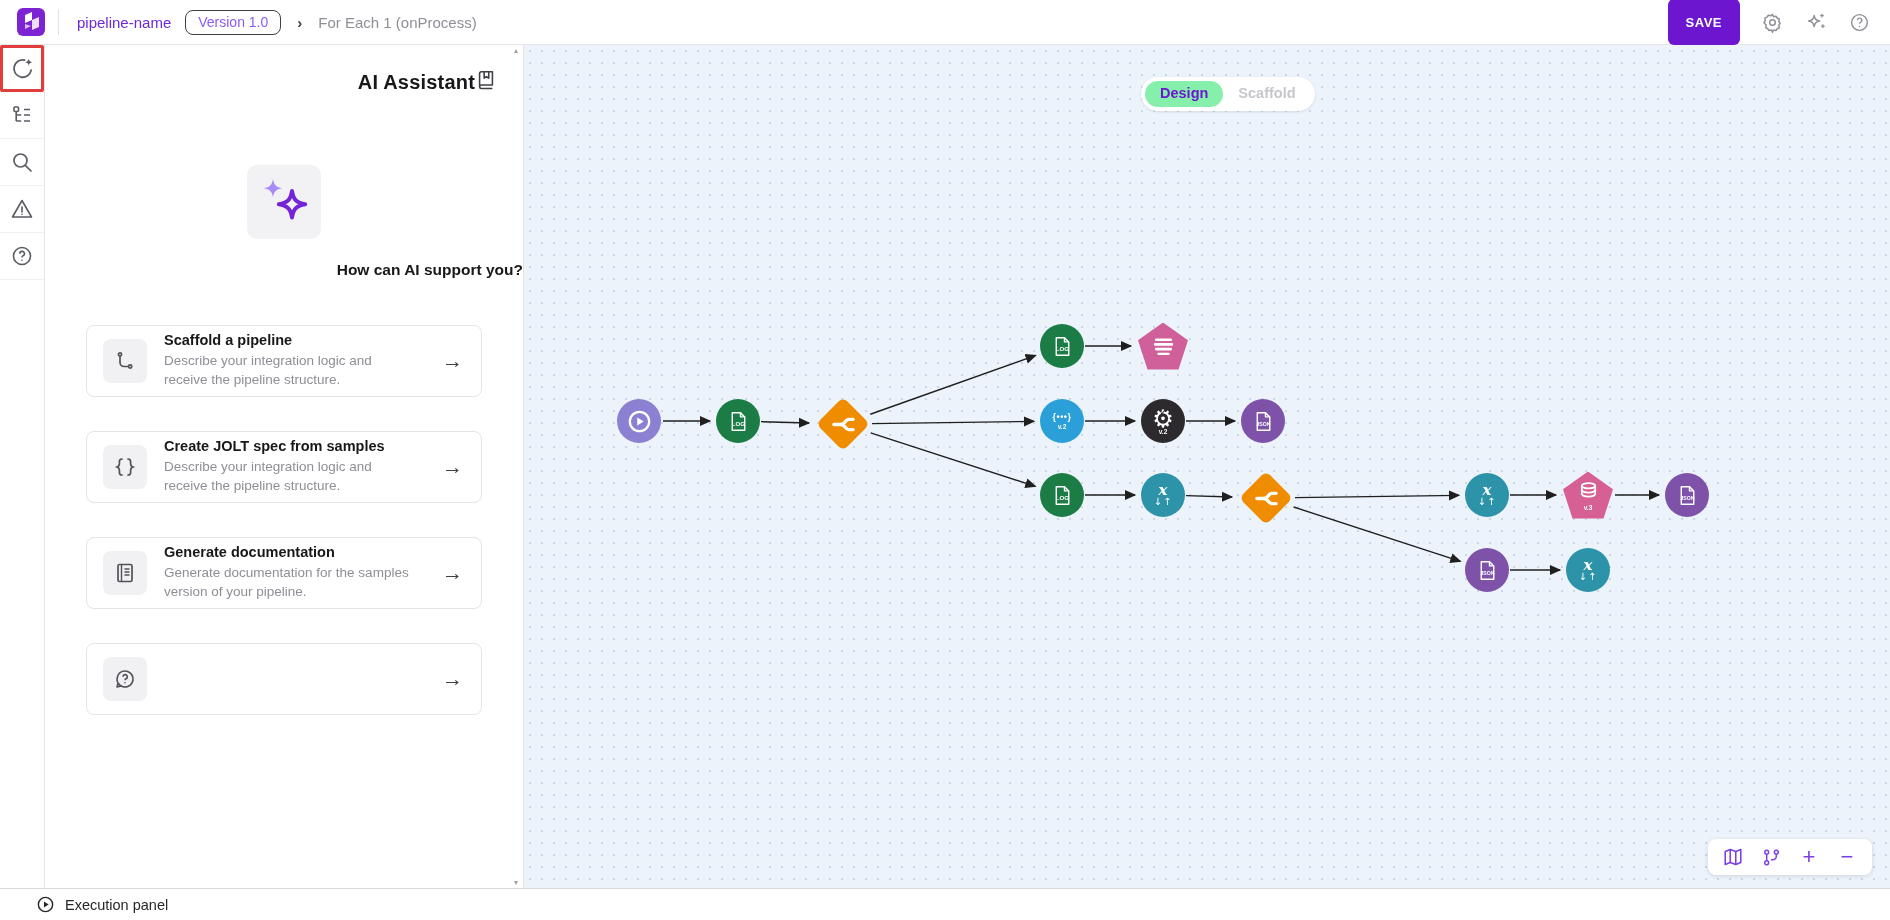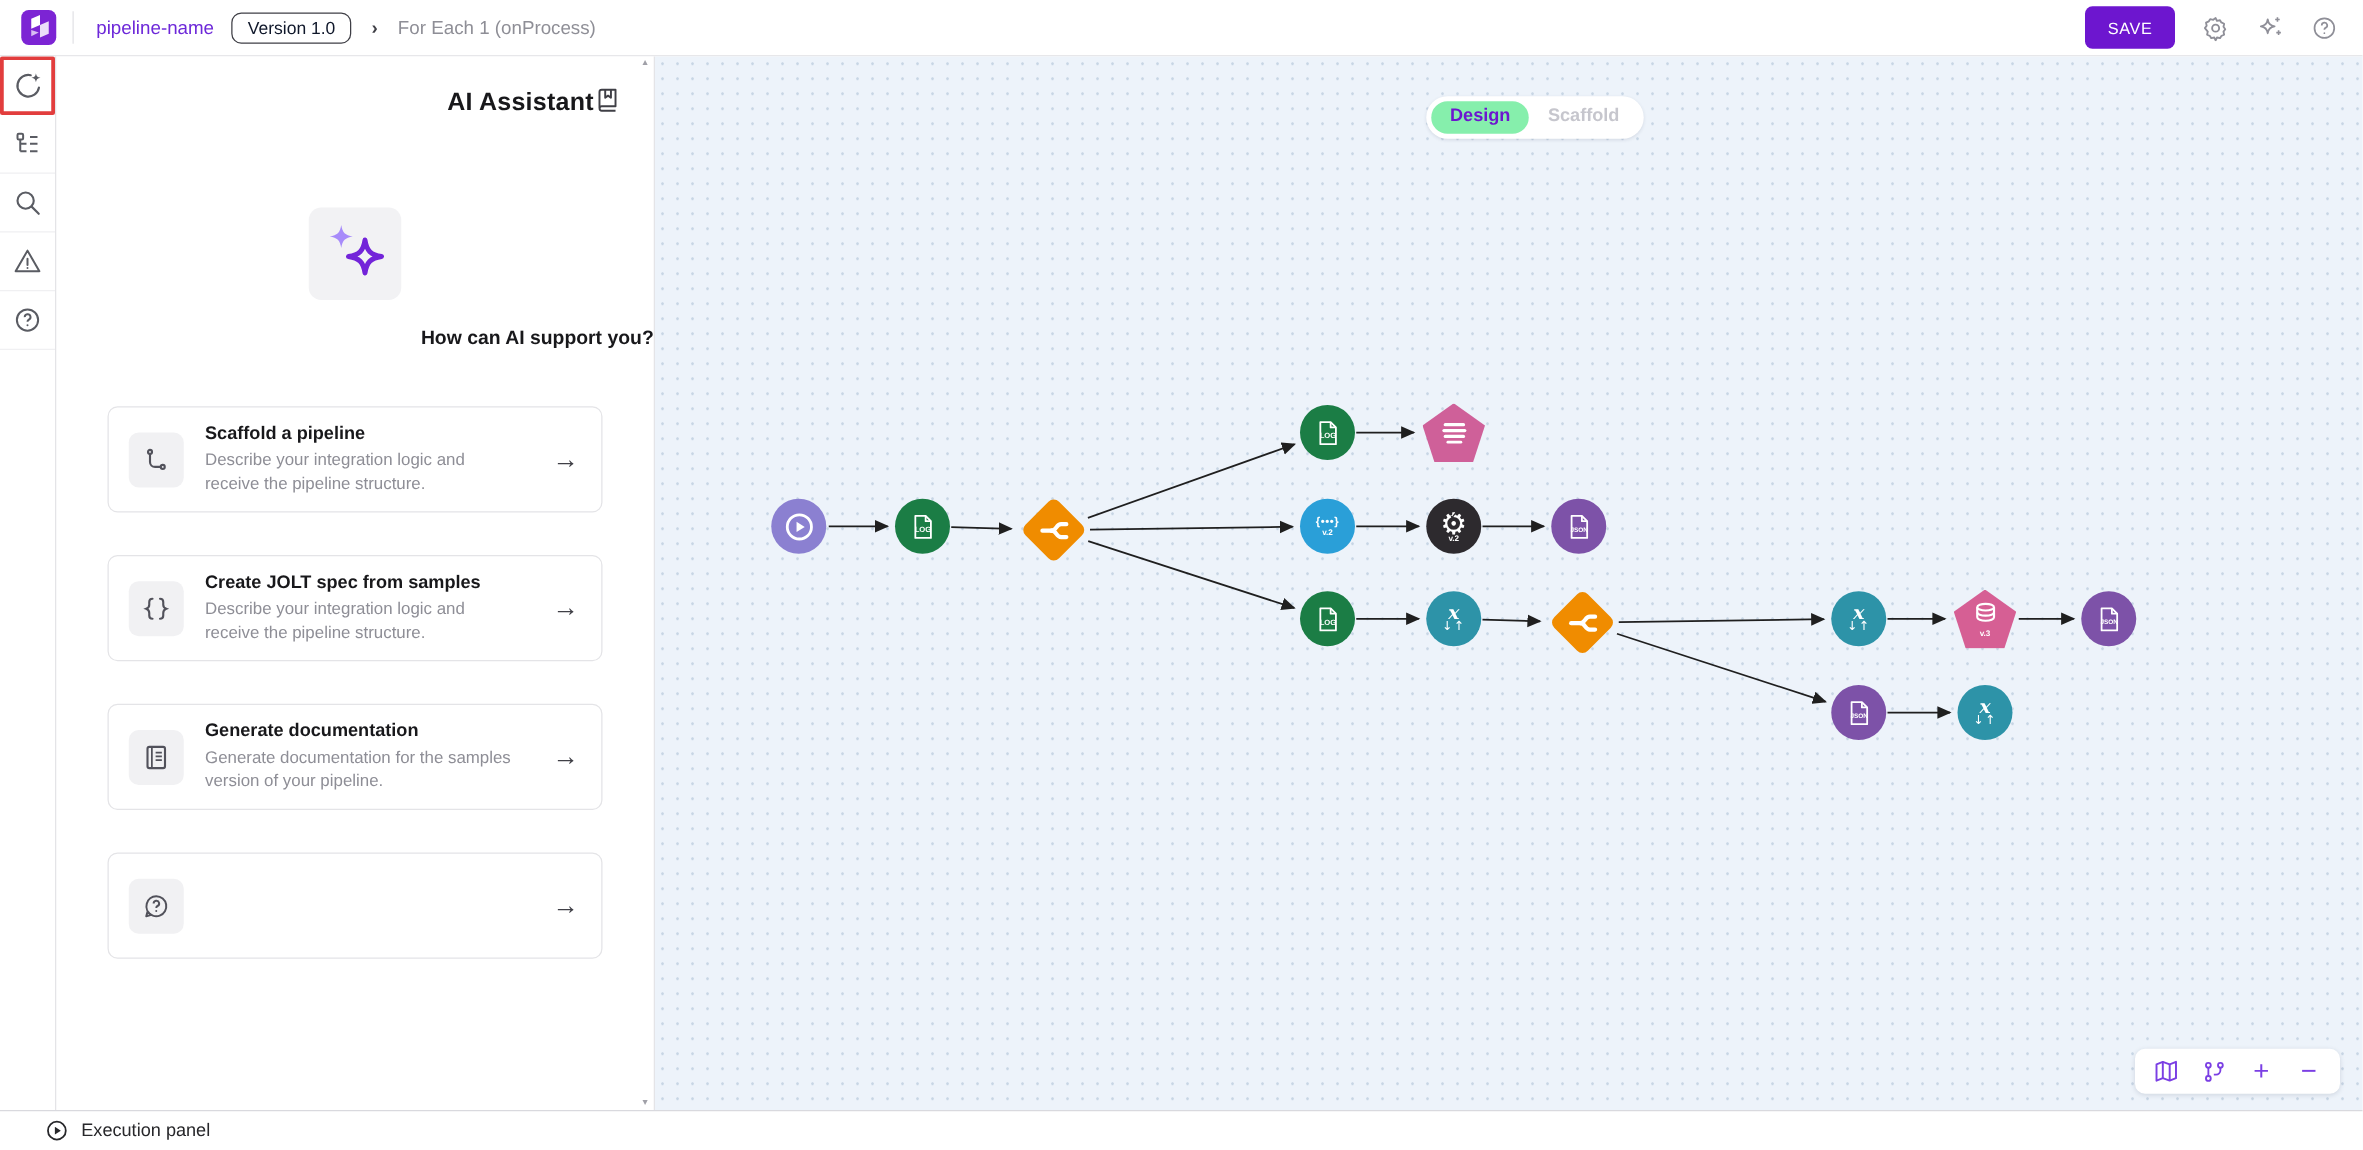--- a/index.html
+++ b/index.html
@@ -7,27 +7,27 @@
               font-family:"Liberation Sans", sans-serif; }
 
   
   .topbar { position:absolute; left:0; top:0; width:1890px; height:45px; background:#fff;
             border-bottom:1px solid #e7e7ea; display:flex; align-items:center; z-index:30; }
   .logo { width:28px; height:28px; margin-left:17px; border-radius:6px; background:#7c24d4;
           position:relative; flex:0 0 auto; }
   .logo svg { position:absolute; inset:0; }
   .topbar-divider { width:1px; height:26px; background:#e2e2e6; margin:0 18px 0 13px; }
   .pipeline-name { color:#6d28d9; font-size:15px; font-weight:500; margin-right:14px; }
-  .version-badge { border:1.5px solid #3f3f46; color:#0f172a; border-radius:8px;
+  .version-badge { border:1.5px solid #3f3f46; color:#8b5cf6; border-radius:8px;
                    padding:3px 12px 4px; font-size:14px; }
   .crumb-chev { color:#3f3f46; font-size:15px; font-weight:bold; margin:0 16px; }
   .crumb-current { color:#8e8e96; font-size:15px; }
   .topbar-right { margin-left:auto; display:flex; align-items:center; gap:22px; padding-right:20px; }
-  .save-btn { background:#6d16cf; color:#fff; border:none; border-radius:6px; height:34px;
-              padding:0 18px; font-size:13px; font-weight:normal; letter-spacing:.5px; cursor:pointer;
+  .save-btn { background:#6d16cf; color:#fff; border:none; border-radius:6px; height:46px;
+              padding:0 18px; font-size:13px; font-weight:bold; letter-spacing:.5px; cursor:pointer;
               font-family:"Liberation Sans", sans-serif; }
   .tb-icon { color:#8f8f98; display:flex; align-items:center; }
 
   
   .rail { position:absolute; left:0; top:45px; width:45px; bottom:32px; background:#fff;
           border-right:1px solid #e4e4e7; z-index:20; }
   .rail-cell { height:47px; display:flex; align-items:center; justify-content:center;
                border-bottom:1px solid #f0f0f2; color:#5a5c63; position:relative; }
   .rail-cell.active { outline:3px solid #e23d3d; outline-offset:-3px; border-radius:2px; }
 
@@ -35,21 +35,21 @@
   .panel { position:absolute; left:45px; top:45px; width:479px; bottom:32px; background:#fff;
            border-right:1px solid #e4e4e7; z-index:10; }
   .panel-header { display:flex; align-items:center; justify-content:flex-end;
                   padding:24px 26px 0 23px; }
   .panel-title { font-size:20px; font-weight:bold; color:#18181b; letter-spacing:.2px; }
   .panel-book { color:#3f3f46; }
   .spark-tile { width:74px; height:74px; background:#f2f2f4; border-radius:10px; margin:70px auto 0;
                 position:relative; }
   .heading { text-align:right; font-size:15.5px; font-weight:bold; color:#18181b; margin-top:22px; }
   .cards { position:absolute; left:41px; right:41px; top:280px; display:flex; flex-direction:column; gap:34px; }
-  .card { border:1px solid #e4e4e7; border-radius:8px; height:85px; display:flex; align-items:center;
+  .card { border:1px solid #e4e4e7; border-radius:8px; height:72px; display:flex; align-items:center;
           padding:0 18px 0 16px; cursor:pointer; background:#fff; }
   .card-icon { width:44px; height:44px; border-radius:8px; background:#f1f1f3; flex:0 0 auto;
                display:flex; align-items:center; justify-content:center; color:#52525b; }
   .card-body { margin-left:17px; width:248px; }
   .card-title { font-size:14.5px; font-weight:bold; color:#18181b; margin-bottom:4px; }
   .card-desc { font-size:13.5px; color:#8e8e96; line-height:1.4; }
   .card-arrow { margin-left:auto; color:#3f3f46; font-size:21px; }
   .panel-scrollbar { position:absolute; right:1px; top:2px; bottom:2px; width:12px;
                      display:flex; flex-direction:column; justify-content:space-between;
                      align-items:center; color:#a0a0a8; font-size:7px; }

